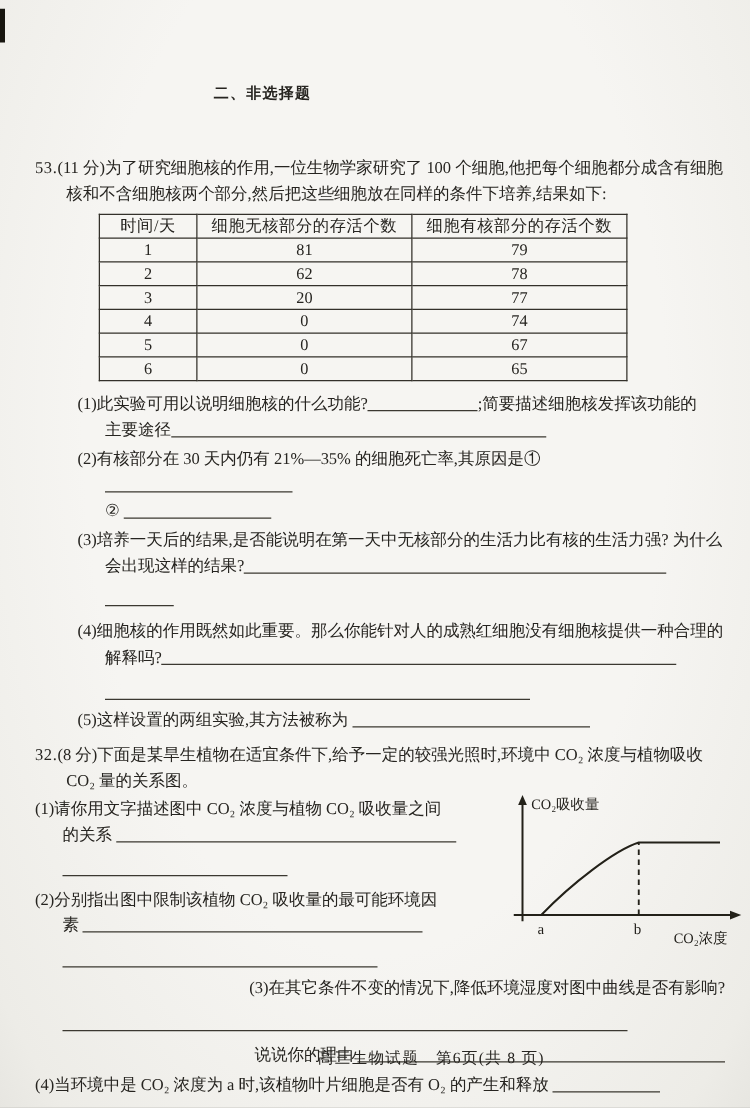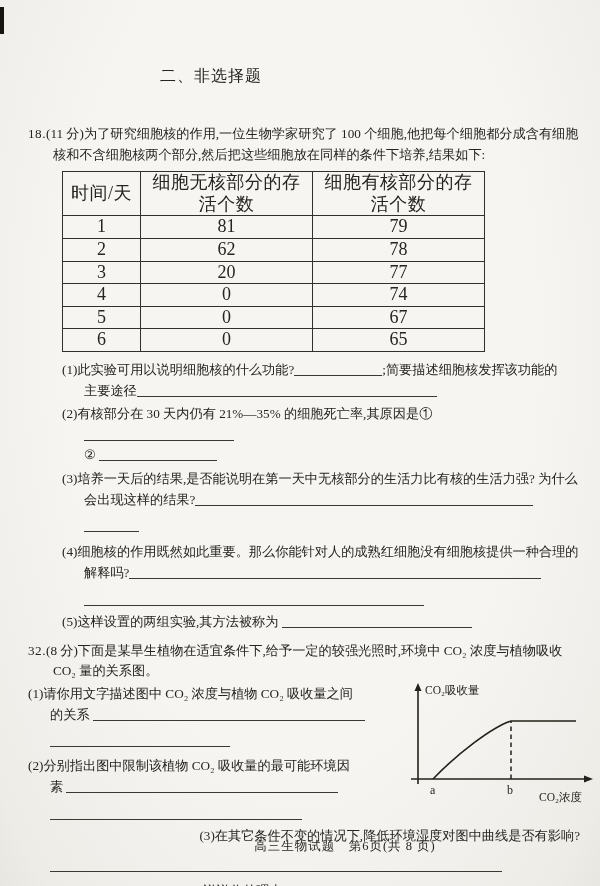--- a/index.html
+++ b/index.html
@@ -12,30 +12,30 @@
   }
   .edge-mark{position:absolute;left:0;top:7px;width:4px;height:27px;background:#17150f;}
   
   .score-box{position:absolute;left:38px;top:46px;width:112px;height:64px;
     border:2px solid #2c2a24;display:grid;grid-template-columns:46% 54%;grid-template-rows:26px 1fr;
     background:transparent;}
   .score-cell{border-right:1.6px solid #2c2a24;border-bottom:1.6px solid #2c2a24;
     display:flex;align-items:center;justify-content:center;font-size:13.5px;letter-spacing:1px;}
   .score-cell.last-col{border-right:none;}
   .score-cell.bottom{border-bottom:none;}
-  .section-title{position:absolute;left:160px;top:66px;font-weight:normal;font-size:16px;letter-spacing:1px;}
+  .section-title{position:absolute;left:171px;top:66px;font-weight:bold;font-size:12px;letter-spacing:1px;}
   
   .content{position:absolute;left:28px;top:124px;width:552px;font-size:13.2px;line-height:1.56;}
   .qhead{padding-left:25px;text-indent:-25px;margin-bottom:2px;}
   .qnum{letter-spacing:0.5px;}
   .sub{margin-left:34px;padding-left:22px;text-indent:-22px;margin-bottom:3px;}
   .bl{display:inline-block;height:13px;border-bottom:1.3px solid #3b3831;vertical-align:-2px;}
   .line-only{height:12px;border-bottom:1.3px solid #3b3831;margin-bottom:8px;}
   
-  table.data{border-collapse:collapse;margin:6px 0 8px 34px;font-size:18px;}
+  table.data{border-collapse:collapse;margin:6px 0 8px 51px;font-size:13px;}
   table.data th,table.data td{border:1.5px solid #33302a;text-align:center;
     padding:0 6px;height:18px;font-weight:normal;line-height:1.2;}
   table.data th{letter-spacing:0.5px;}
   col.c-day{width:78px;} col.c-a{width:172px;} col.c-b{width:172px;}
   
   .q32-region{position:relative;}
   .q32-left{width:372px;}
   .figure{position:absolute;left:374px;top:-4px;width:202px;height:126px;}
   .footer{position:absolute;left:0;top:838px;width:100%;text-align:center;font-size:12.5px;letter-spacing:1px;padding-left:45px;}
   svg text{font-family:"Liberation Serif","DejaVu Serif",serif;fill:#201e19;}
@@ -45,21 +45,21 @@
 
 <div class="page">
   <div class="edge-mark"></div>
 
 
   <div class="section-title">二、非选择题</div>
 
   <div class="content">
 
     <div>
-      <div class="qhead"><span class="qnum">18.</span><span>(11 分)为了研究细胞核的作用,一位生物学家研究了 100 个细胞,他把每个细胞都分成含有细胞核和不含细胞核两个部分,然后把这些细胞放在同样的条件下培养,结果如下:</span></div>
+      <div class="qhead"><span class="qnum">53.</span><span>(11 分)为了研究细胞核的作用,一位生物学家研究了 100 个细胞,他把每个细胞都分成含有细胞核和不含细胞核两个部分,然后把这些细胞放在同样的条件下培养,结果如下:</span></div>
 
       <table class="data">
         <colgroup>
             <col class="c-day">
             <col class="c-a">
             <col class="c-b">
           </colgroup>
         <tbody>
             <tr>
           <th>时间/天</th>

